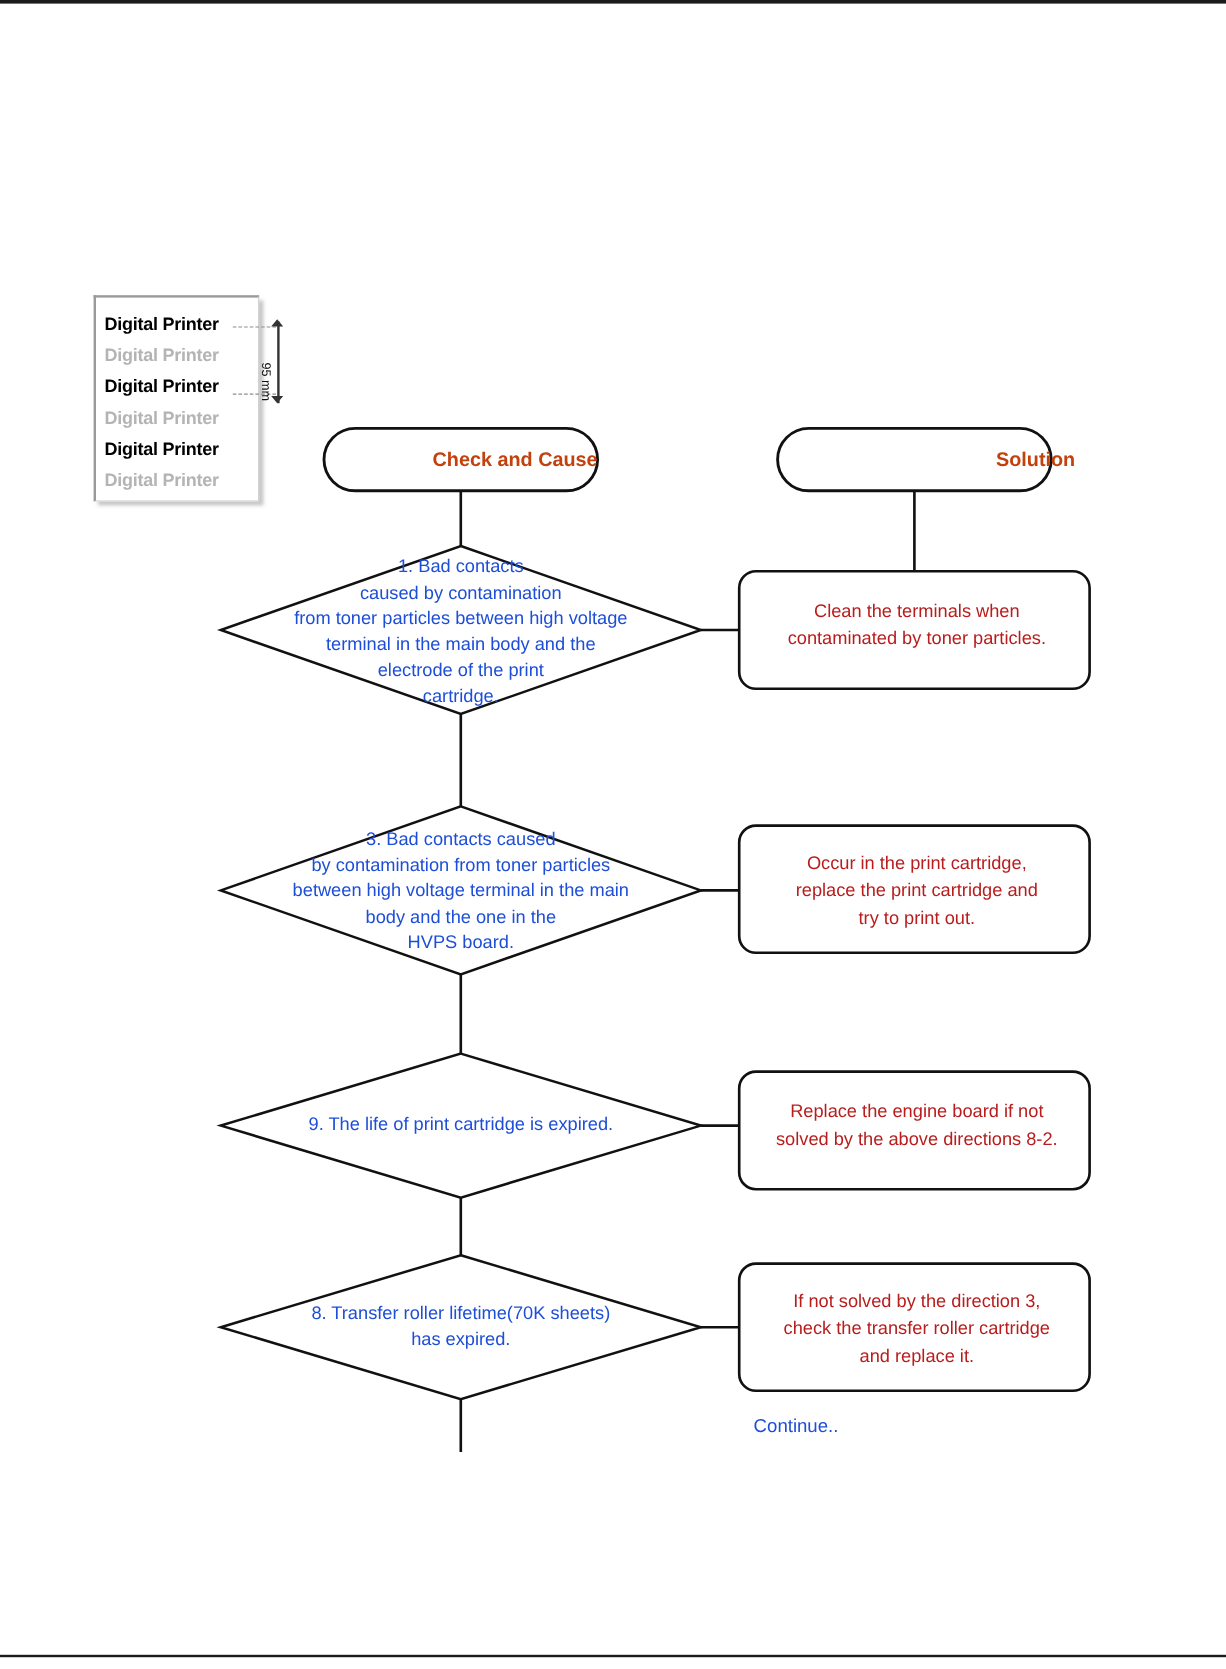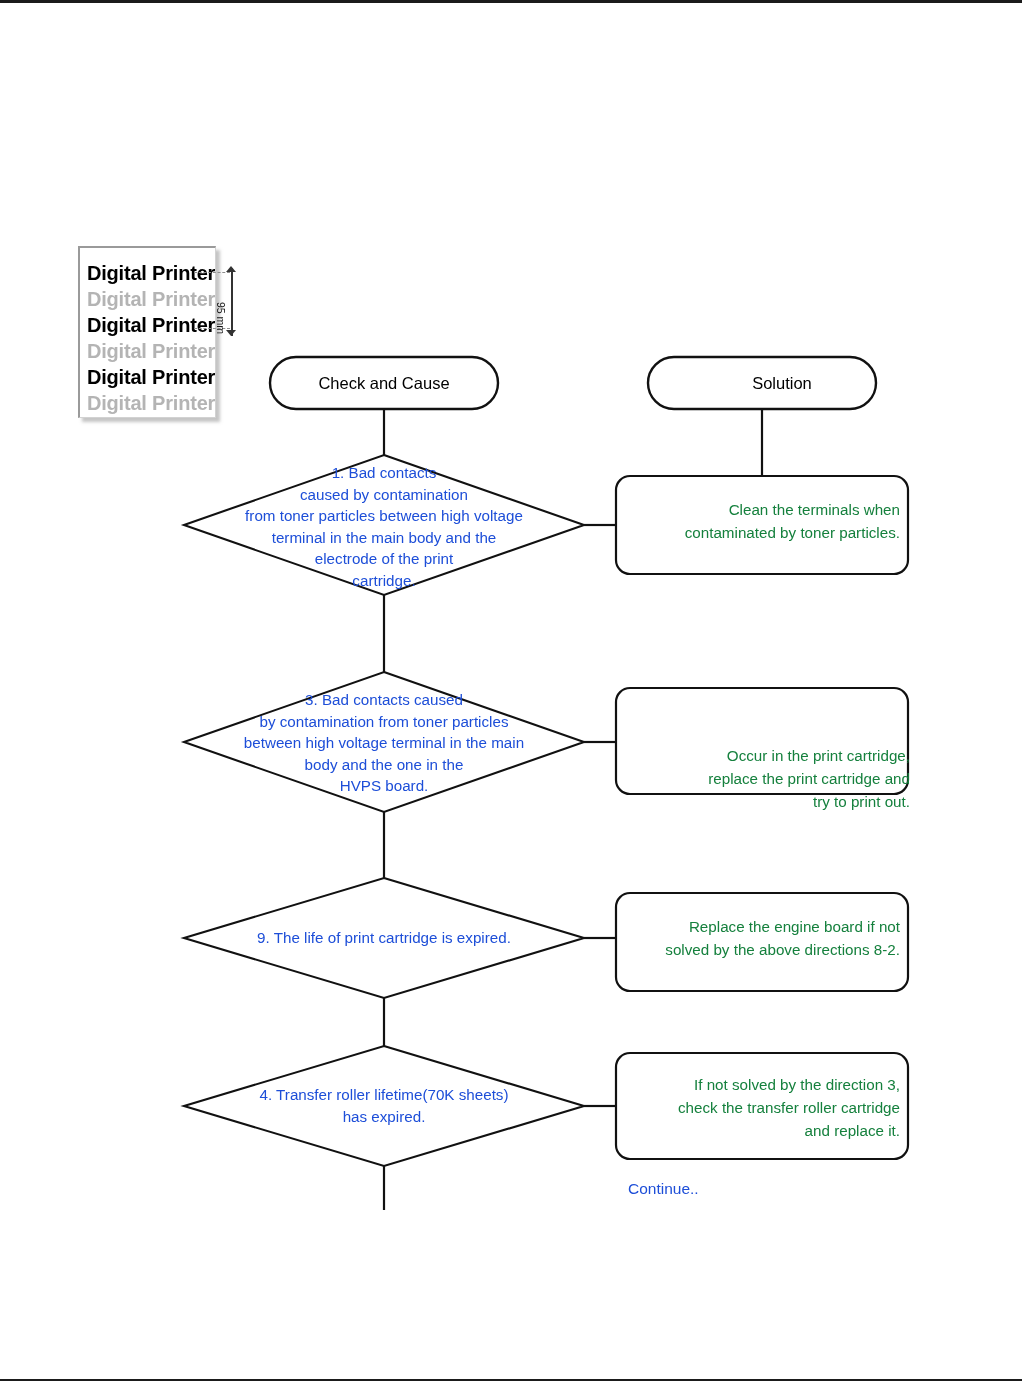--- a/index.html
+++ b/index.html
@@ -51,21 +51,21 @@
     border-bottom: 1px solid #d2d2d2;
     box-shadow: 4px 4px 3px rgba(150,150,150,0.55);
     box-sizing: border-box;
     overflow: hidden;
   }
   .sample-line {
     position: absolute;
     left: 7px;
     font-family: "Liberation Sans", sans-serif;
     font-weight: bold;
-    font-size: 20px;
+    font-size: 15px;
     letter-spacing: -0.2px;
     white-space: nowrap;
   }
   .sample-line.dark  { color: #000000; }
   .sample-line.light { color: #b4b4b4; }
 
   
   #dimension-annotation {
     position: absolute;
     left: 222px;
@@ -134,34 +134,34 @@
     position: absolute;
     text-align: center;
     font-family: "Liberation Sans", sans-serif;
     font-size: 15.2px;
     line-height: 21.5px;
     color: #1d4ed8;
     white-space: pre-line;
   }
   .pill-text {
     position: absolute;
+    text-align: right;
+    font-family: "Liberation Sans", sans-serif;
+    font-weight: bold;
+    font-size: 16.5px;
+    color: #c2410c;
+    white-space: nowrap;
+  }
+  .solution-text {
+    position: absolute;
     text-align: center;
-    font-family: "Liberation Sans", sans-serif;
-    font-weight: normal;
-    font-size: 16.5px;
-    color: #000000;
-    white-space: nowrap;
-  }
-  .solution-text {
-    position: absolute;
-    text-align: right;
     font-family: "Liberation Sans", sans-serif;
     font-size: 15.2px;
     line-height: 23px;
-    color: #15803d;
+    color: #b91c1c;
     white-space: pre-line;
   }
   #continue-note {
     position: absolute;
     left: 628px;
     top: 1180px;
     font-family: "Liberation Sans", sans-serif;
     font-size: 15.5px;
     color: #1d4ed8;
     white-space: nowrap;
@@ -233,26 +233,26 @@
 from toner particles between high voltage
 terminal in the main body and the
 electrode of the print
 cartridge.</div>
 <div class="node-text" style="left:184px; top:689px; width:400px;">3. Bad contacts caused
 by contamination from toner particles
 between high voltage terminal in the main
 body and the one in the
 HVPS board.</div>
 <div class="node-text" style="left:184px; top:927px; width:400px;">9. The life of print cartridge is expired.</div>
-<div class="node-text" style="left:184px; top:1084px; width:400px;">4. Transfer roller lifetime(70K sheets)
+<div class="node-text" style="left:184px; top:1084px; width:400px;">8. Transfer roller lifetime(70K sheets)
 has expired.</div>
 
 <div class="solution-text" style="left:628px; top:498px; width:272px;">Clean the terminals when
 contaminated by toner particles.</div>
-<div class="solution-text" style="left:628px; top:744px; width:272px;margin-left:10px;">Occur in the print cartridge,
+<div class="solution-text" style="left:628px; top:708px; width:272px;">Occur in the print cartridge,
 replace the print cartridge and
 try to print out.</div>
 <div class="solution-text" style="left:628px; top:915px; width:272px;">Replace the engine board if not
 solved by the above directions 8-2.</div>
 <div class="solution-text" style="left:628px; top:1073px; width:272px;">If not solved by the direction 3,
 check the transfer roller cartridge
 and replace it.</div>
 
 <div id="continue-note">Continue..</div>
 

